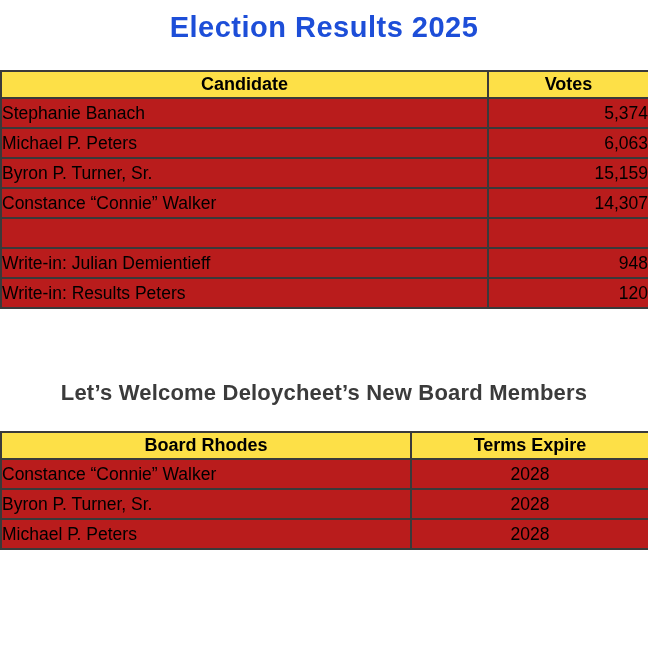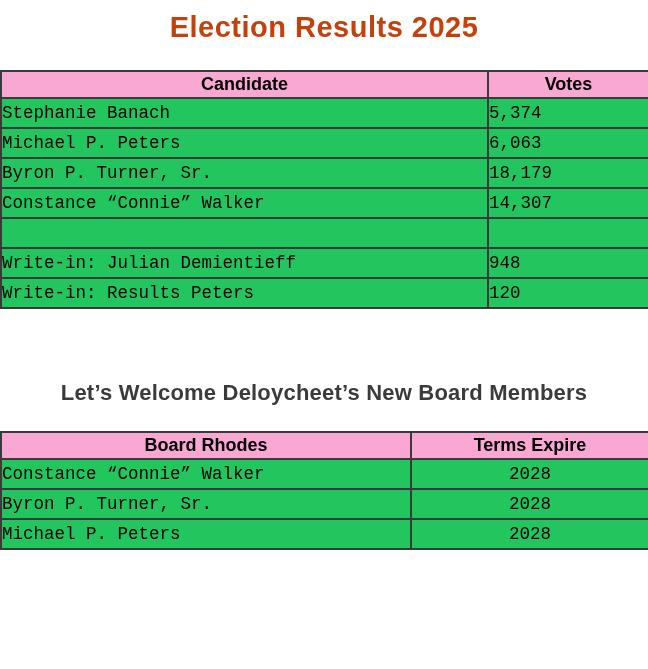--- a/index.html
+++ b/index.html
@@ -14,56 +14,55 @@
     font-family: "Liberation Sans", "DejaVu Sans", sans-serif;
     color: #000000;
   }
   .page-title {
     margin: 0;
     padding-top: 11px;
     text-align: center;
     font-size: 29px;
     font-weight: 800;
     letter-spacing: 0.5px;
-    color: #c2410c;
+    color: #1d4ed8;
   }
   table.data-table {
     width: 100%;
     border-collapse: collapse;
     table-layout: fixed;
   }
   table.results-table { margin-top: 26px; }
   table.board-table   { margin-top: 25px; }
   table.data-table th,
   table.data-table td {
     border: 2px solid #3a3a3a;
     padding: 0;
     overflow: hidden;
     white-space: nowrap;
   }
   table.data-table th {
-    background: #f9a8d4;
+    background: #fde047;
     height: 25px;
     font-size: 18px;
     font-weight: bold;
     text-align: center;
     color: #000000;
   }
   table.data-table td {
     height: 28px;
     font-size: 17.5px;
-    background: #22c55e;
-    font-family: Liberation Mono, monospace;
+    background: #b91c1c;
   }
   td.cell-name {
     text-align: left;
     padding-left: 8px;
   }
   td.cell-votes {
-    text-align: left;
+    text-align: right;
     padding-right: 9px;
   }
   td.cell-year {
     text-align: center;
     margin-top: 32px;
   }
   .results-table col.col-name  { width: 487px; }
   .results-table col.col-votes { width: 161px; }
   .board-table   col.col-name  { width: 410px; }
   .board-table   col.col-year  { width: 238px; }
@@ -97,21 +96,21 @@
     <tr>
       <td class="cell-name">Stephanie Banach</td>
       <td class="cell-votes">5,374</td>
     </tr>
     <tr>
       <td class="cell-name">Michael P. Peters</td>
       <td class="cell-votes">6,063</td>
     </tr>
     <tr>
       <td class="cell-name">Byron P. Turner, Sr.</td>
-      <td class="cell-votes">18,179</td>
+      <td class="cell-votes">15,159</td>
     </tr>
     <tr>
       <td class="cell-name">Constance “Connie” Walker</td>
       <td class="cell-votes">14,307</td>
     </tr>
     <tr>
       <td class="cell-name"></td>
       <td class="cell-votes"></td>
     </tr>
     <tr>

